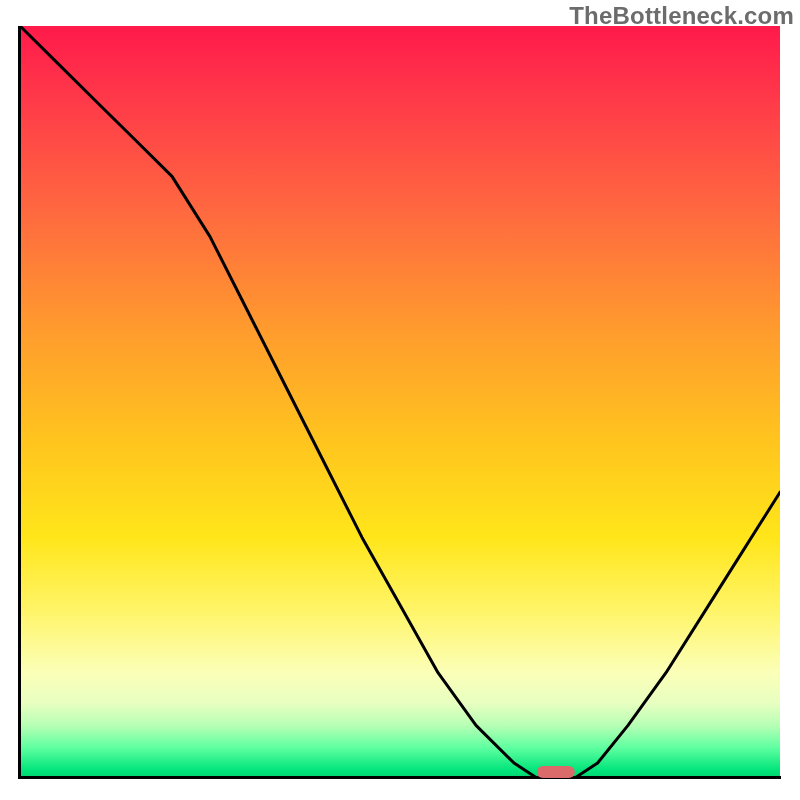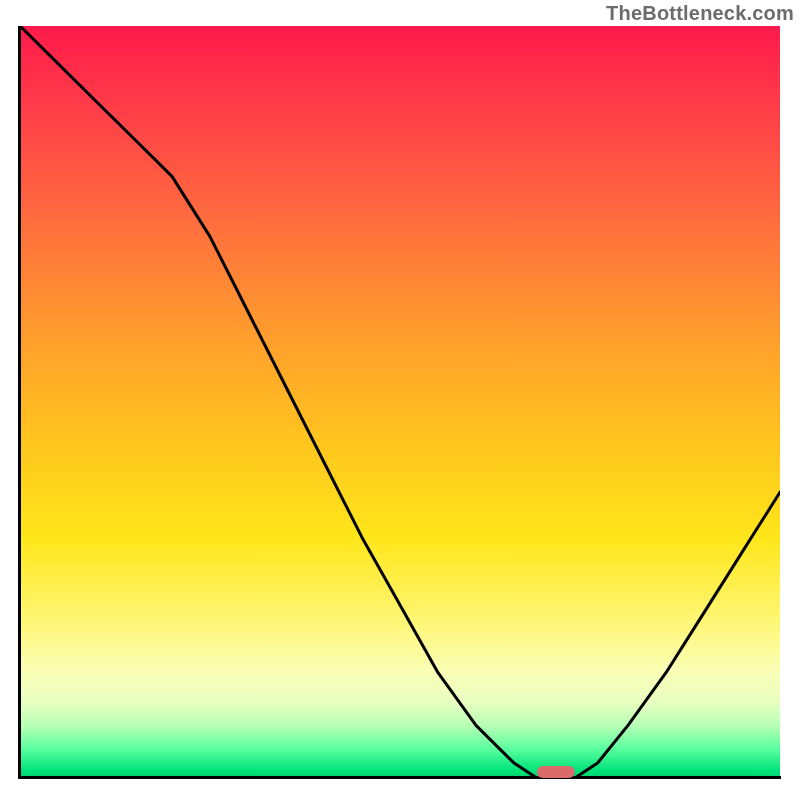--- a/index.html
+++ b/index.html
@@ -13,21 +13,21 @@
   .chart-wrap {
     position: relative;
     width: 800px;
     height: 800px;
     box-sizing: border-box;
   }
   .watermark {
     position: absolute;
     top: 2px;
     right: 6px;
-    font-size: 20px;
+    font-size: 24px;
     font-weight: 600;
     color: #6c6c6c;
     letter-spacing: 0.2px;
   }
   .plot-area {
     position: absolute;
     left: 20px;
     top: 26px;
     width: 760px;
     height: 752px;

